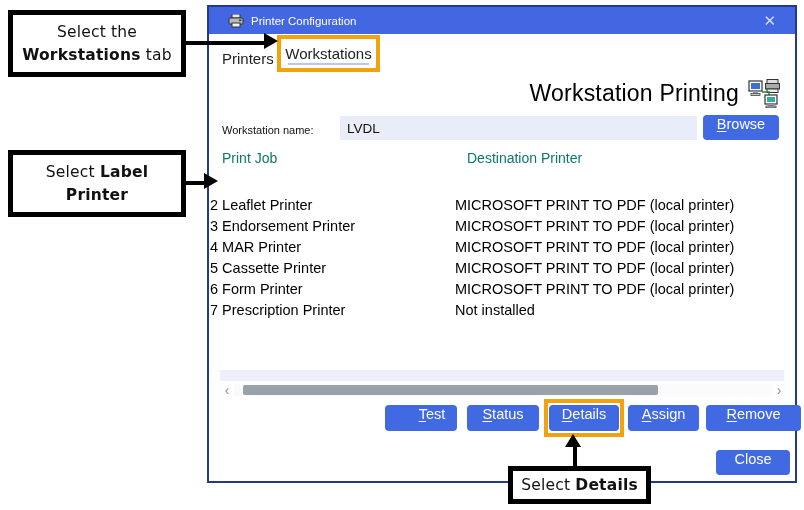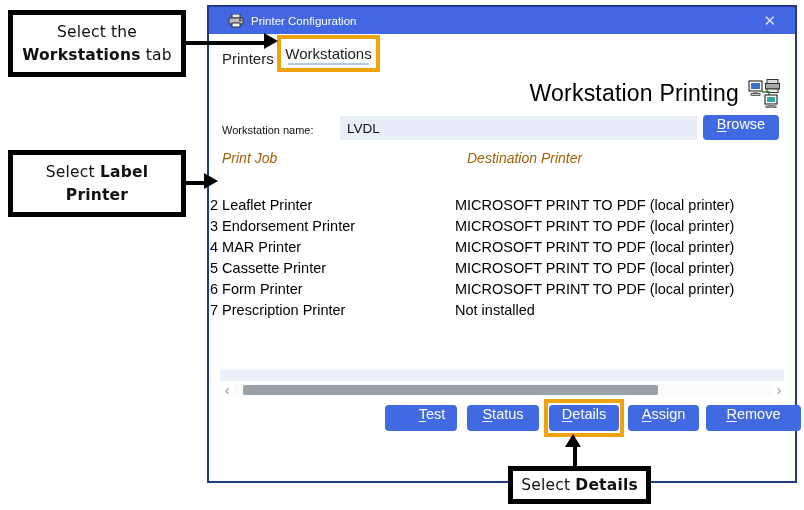--- a/index.html
+++ b/index.html
@@ -31,21 +31,21 @@
   .ws-input{position:absolute;left:131px;top:109px;width:357px;height:24px;box-sizing:border-box;
             background:#e9edf8;border:none;outline:none;font-size:13.5px;padding:0 7px;
             font-family:"Liberation Sans",sans-serif;color:#111;}
   .btn{background:#4169e1;color:#ffffff;border:none;border-radius:4px;
        font-family:"Liberation Sans",sans-serif;font-size:14.5px;
        display:flex;align-items:flex-start;justify-content:center;cursor:default;}
   .btn u{text-decoration:underline;text-underline-offset:2px;}
   .btn-browse{position:absolute;left:494px;top:108px;width:76px;height:25px;}
 
   
-  .col-head{position:absolute;top:143px;font-size:14px;color:#a16207;font-style:italic;}
+  .col-head{position:absolute;top:143px;font-size:14px;color:#0f766e;}
   .col-head.c1{left:13px;}
   .col-head.c2{left:258px;}
   .sel-box{position:absolute;left:11px;top:162px;width:564px;height:25px;box-sizing:border-box;
            border:3px solid #f0a30c;}
   .sel-row{width:100%;height:100%;background:#1583db;display:flex;align-items:center;
            color:#ffffff;font-size:14.5px;padding-left:3px;box-sizing:border-box;}
   .sel-row .cell1{width:241px;flex:none;}
   .lrow{position:absolute;left:1px;width:562px;height:21px;display:flex;align-items:center;
         font-size:14.5px;color:#000;}
   .lrow .cell1{width:245px;flex:none;}
@@ -190,20 +190,21 @@
     <button class="btn btn-details">
         <span><u>D</u><span>etails</span></span>
       </button>
     <button class="btn btn-assign">
         <span><u>A</u><span>ssign</span></span>
       </button>
     <button class="btn btn-remove">
         <span><u>R</u><span>emove</span></span>
       </button>
 
+    <button class="btn btn-close">Close</button>
   </div>
 
   <div class="callout co1">
     <div><span>Select the</span></div>
     <div><b>Workstations</b><span> tab</span></div>
   </div>
   <div class="conn conn1"></div>
   <div class="arrow-r1"></div>
 
   <div class="callout co2">

